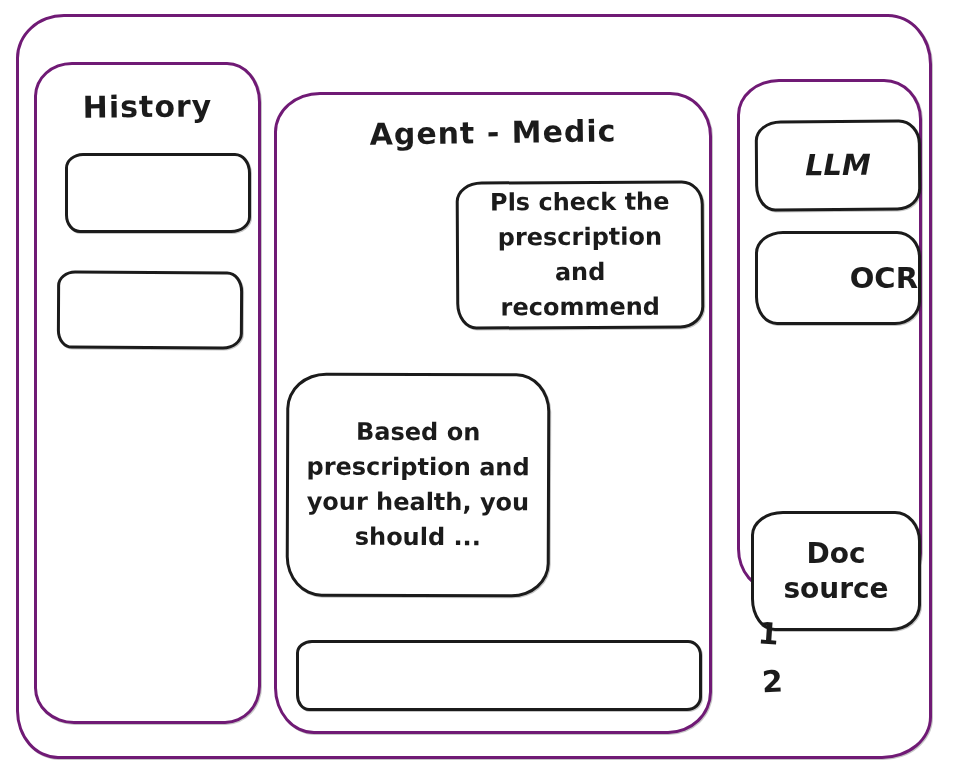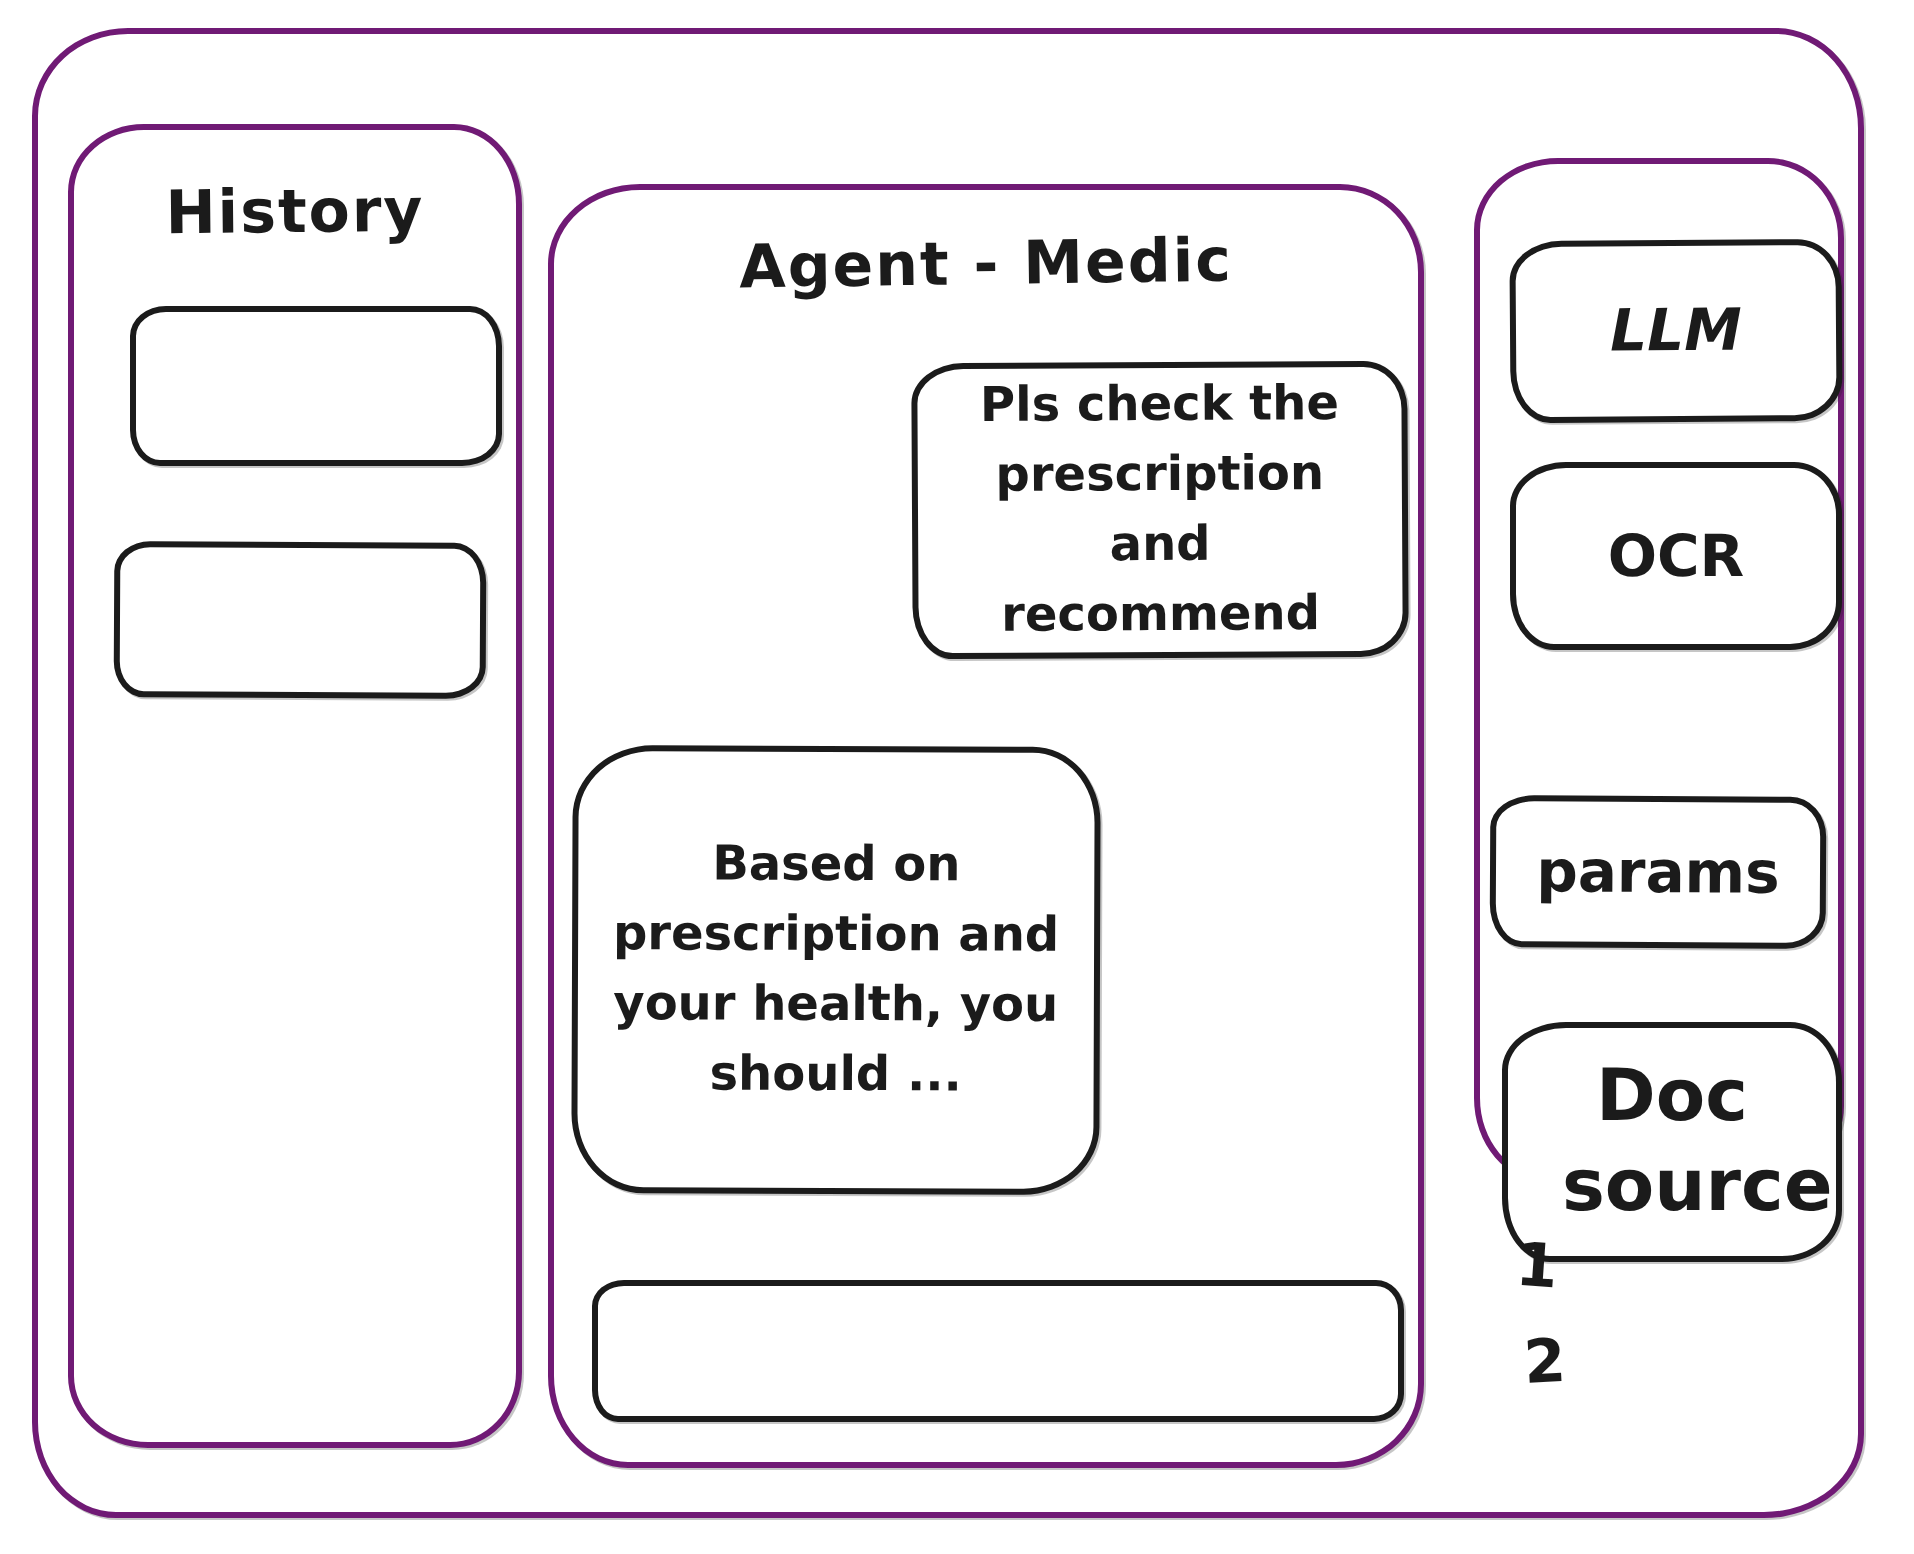--- a/index.html
+++ b/index.html
@@ -116,27 +116,27 @@
     font-weight: bold;
     color: #1b1b1b;
     line-height: 1.25;
     cursor: pointer;
     padding: 0;
   }
   .tool-btn.llm    { left: 15px; top: 38px;  width: 166px; height: 91px;
                      border-radius: 26px 22px 24px 20px / 20px 24px 22px 26px;
                      transform: rotate(-0.4deg); font-style: italic; }
   .tool-btn.ocr    { left: 15px; top: 149px; width: 166px; height: 94px;
-                     border-radius: 28px 24px 26px 22px / 22px 26px 24px 28px; }
+                     border-radius: 28px 24px 26px 22px / 22px 26px 24px 28px; justify-content: flex-end; }
   .tool-btn.params { left: 5px;  top: 316px; width: 168px; height: 76px;
                      border-radius: 22px 18px 20px 16px / 16px 20px 18px 22px;
                      transform: rotate(0.3deg); }
   .tool-btn.doc    { left: 11px; top: 429px; width: 170px; height: 120px;
                      border-radius: 32px 26px 30px 24px / 24px 30px 26px 32px;
-                     font-size: 36px; }
+                     font-size: 28px; }
   .doc-num {
     position: absolute;
     font-size: 30px;
     font-weight: bold;
   }
   .doc-num.n1 { left: 18px; top: 534px; transform: rotate(4deg); }
   .doc-num.n2 { left: 22px; top: 582px; transform: rotate(-3deg); }
 </style>
 </head>
 <body>
@@ -167,21 +167,18 @@
   <input class="chat-input" type="text" placeholder="" value="" style="">
 </div>
 
 <div class="sketch tools-panel">
   <button class="tool-btn llm">
     <span>LLM</span>
   </button>
   <button class="tool-btn ocr">
     <span>OCR</span>
   </button>
-  <button class="tool-btn params">
-    <span>params</span>
-  </button>
   <button class="tool-btn doc">
     <span style="display: inline-block; width: 110px;">Doc source</span>
   </button>
   <div class="doc-num n1">1</div>
   <div class="doc-num n2">2</div>
 </div>
 
 </body></html>

